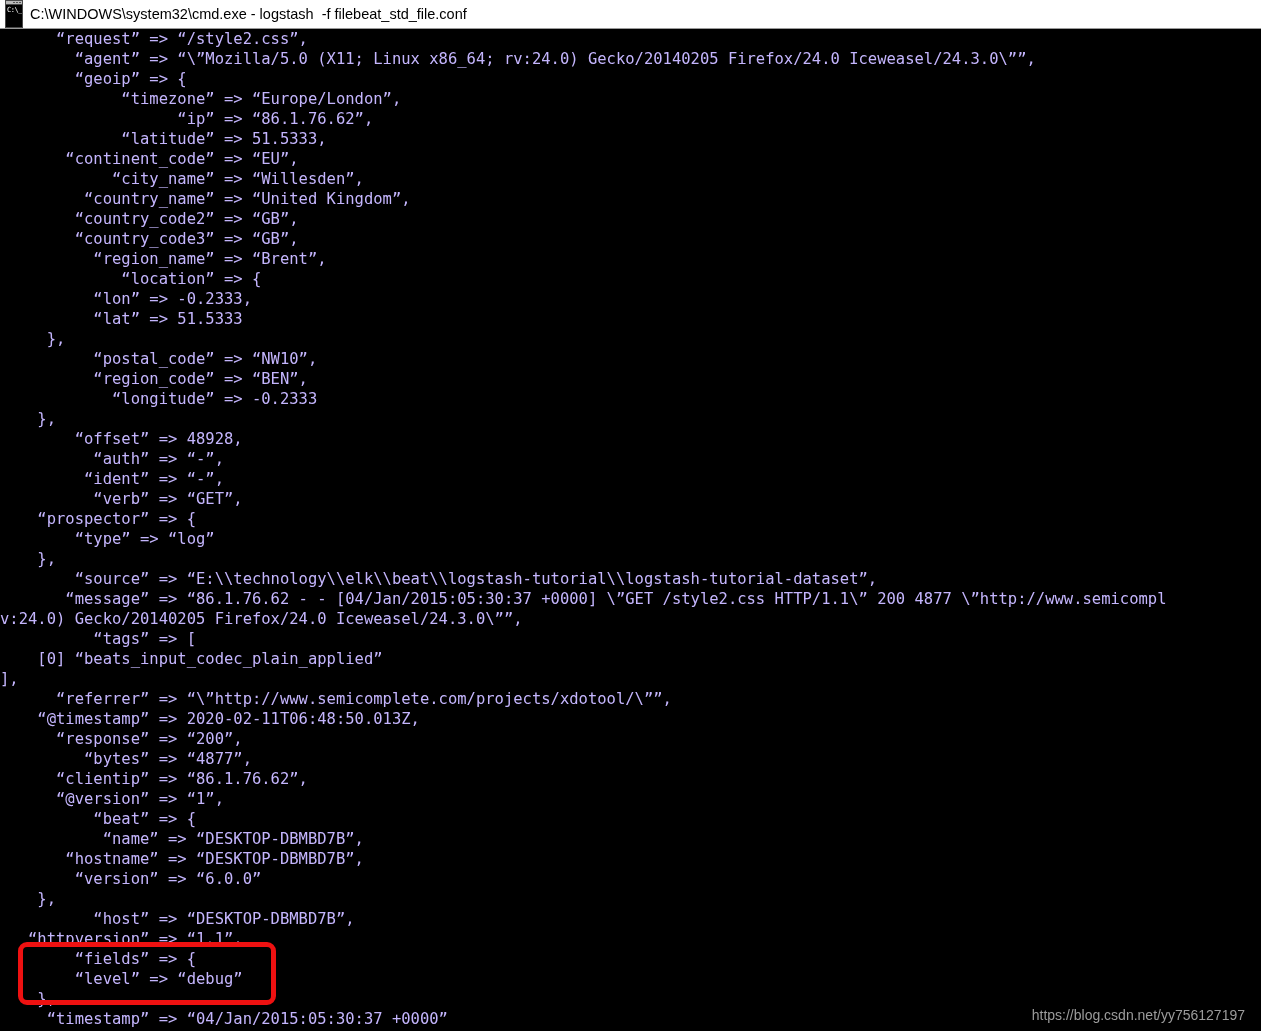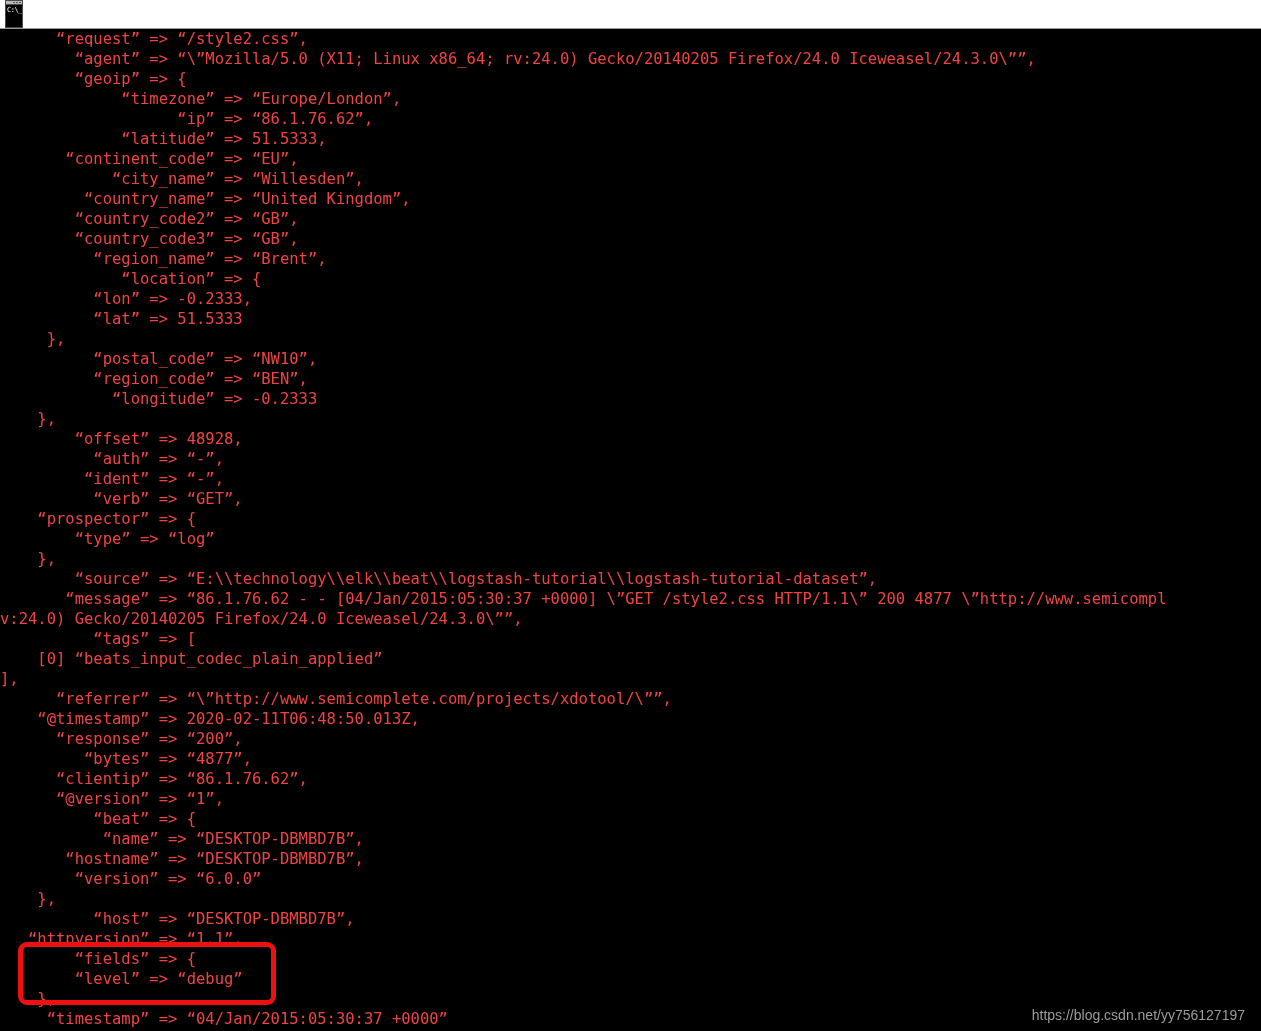--- a/index.html
+++ b/index.html
@@ -94,21 +94,21 @@
     top: 29px;
     width: 1261px;
     height: 1002px;
     background: #000000;
     overflow: hidden;
   }
   #console-lines {
     font-family: "DejaVu Sans Mono", "Liberation Mono", monospace;
     font-size: 15.5px;
     line-height: 20px;
-    color: #ef4444;
+    color: #c4b5fd;
     white-space: pre;
     letter-spacing: 0px;
     padding-top: 0px;
   }
   #console-lines .ln {
     display: block;
     height: 20px;
     white-space: pre;
   }
 
@@ -144,20 +144,21 @@
 
   <div id="titlebar">
     <span id="cmd-icon">
       <span class="bar">
           <i></i>
           <i></i>
           <i></i>
         </span>
       <span class="screen">C:\_</span>
     </span>
+    <span id="titlebar-text">C:\WINDOWS\system32\cmd.exe - logstash  -f filebeat_std_file.conf</span>
   </div>
 
   <div id="console">
     <div id="console-lines"><span class="ln">      “request” =&gt; “/style2.css”,</span><span class="ln">        “agent” =&gt; “\”Mozilla/5.0 (X11; Linux x86_64; rv:24.0) Gecko/20140205 Firefox/24.0 Iceweasel/24.3.0\””,</span><span class="ln">        “geoip” =&gt; {</span><span class="ln">             “timezone” =&gt; “Europe/London”,</span><span class="ln">                   “ip” =&gt; “86.1.76.62”,</span><span class="ln">             “latitude” =&gt; 51.5333,</span><span class="ln">       “continent_code” =&gt; “EU”,</span><span class="ln">            “city_name” =&gt; “Willesden”,</span><span class="ln">         “country_name” =&gt; “United Kingdom”,</span><span class="ln">        “country_code2” =&gt; “GB”,</span><span class="ln">        “country_code3” =&gt; “GB”,</span><span class="ln">          “region_name” =&gt; “Brent”,</span><span class="ln">             “location” =&gt; {</span><span class="ln">          “lon” =&gt; -0.2333,</span><span class="ln">          “lat” =&gt; 51.5333</span><span class="ln">     },</span><span class="ln">          “postal_code” =&gt; “NW10”,</span><span class="ln">          “region_code” =&gt; “BEN”,</span><span class="ln">            “longitude” =&gt; -0.2333</span><span class="ln">    },</span><span class="ln">        “offset” =&gt; 48928,</span><span class="ln">          “auth” =&gt; “-”,</span><span class="ln">         “ident” =&gt; “-”,</span><span class="ln">          “verb” =&gt; “GET”,</span><span class="ln">    “prospector” =&gt; {</span><span class="ln">        “type” =&gt; “log”</span><span class="ln">    },</span><span class="ln">        “source” =&gt; “E:\\technology\\elk\\beat\\logstash-tutorial\\logstash-tutorial-dataset”,</span><span class="ln">       “message” =&gt; “86.1.76.62 - - [04/Jan/2015:05:30:37 +0000] \”GET /style2.css HTTP/1.1\” 200 4877 \”http://www.semicompl</span><span class="ln">v:24.0) Gecko/20140205 Firefox/24.0 Iceweasel/24.3.0\””,</span><span class="ln">          “tags” =&gt; [</span><span class="ln">    [0] “beats_input_codec_plain_applied”</span><span class="ln">],</span><span class="ln">      “referrer” =&gt; “\”http://www.semicomplete.com/projects/xdotool/\””,</span><span class="ln">    “@timestamp” =&gt; 2020-02-11T06:48:50.013Z,</span><span class="ln">      “response” =&gt; “200”,</span><span class="ln">         “bytes” =&gt; “4877”,</span><span class="ln">      “clientip” =&gt; “86.1.76.62”,</span><span class="ln">      “@version” =&gt; “1”,</span><span class="ln">          “beat” =&gt; {</span><span class="ln">           “name” =&gt; “DESKTOP-DBMBD7B”,</span><span class="ln">       “hostname” =&gt; “DESKTOP-DBMBD7B”,</span><span class="ln">        “version” =&gt; “6.0.0”</span><span class="ln">    },</span><span class="ln">          “host” =&gt; “DESKTOP-DBMBD7B”,</span><span class="ln">   “httpversion” =&gt; “1.1”,</span><span class="ln">        “fields” =&gt; {</span><span class="ln">        “level” =&gt; “debug”</span><span class="ln">    },</span><span class="ln">     “timestamp” =&gt; “04/Jan/2015:05:30:37 +0000”</span></div>
   </div>
 
   <div id="red-box"></div>
 
   <div id="watermark">https://blog.csdn.net/yy756127197</div>
 

